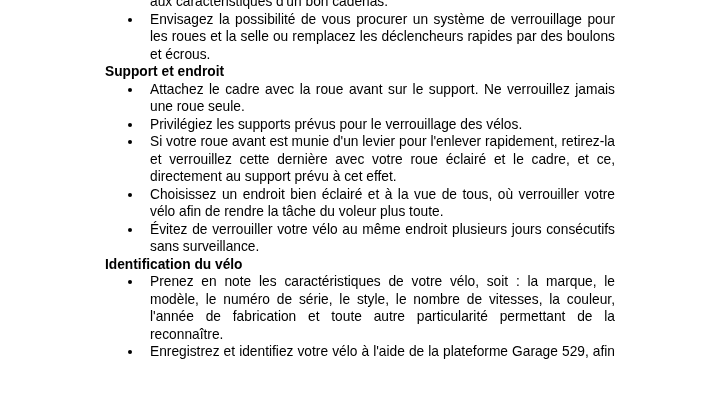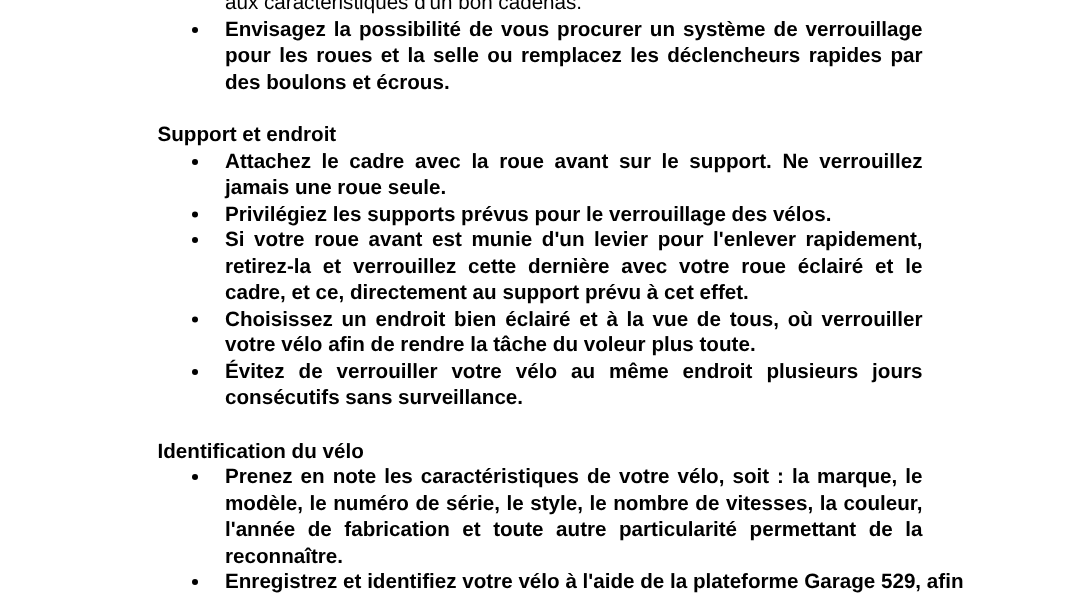--- a/index.html
+++ b/index.html
@@ -37,24 +37,23 @@
     left: 23px;
     top: 7px;
     width: 4px;
     height: 4px;
     border-radius: 50%;
     background: #000000;
   }
   .bullet p {
     text-align: justify;
     overflow-wrap: normal;
-    font-weight: bold;
   }
   .hang { padding-left: 45px; }   
-  .section { margin-top: 18px; }
+  .section { }
   h2 {
     font-size: 13.75px;
     line-height: 17.5px;
     font-weight: bold;
   }
   .partial-bottom p {
     text-align: justify;
     text-align-last: justify;    
     white-space: nowrap;
   }

